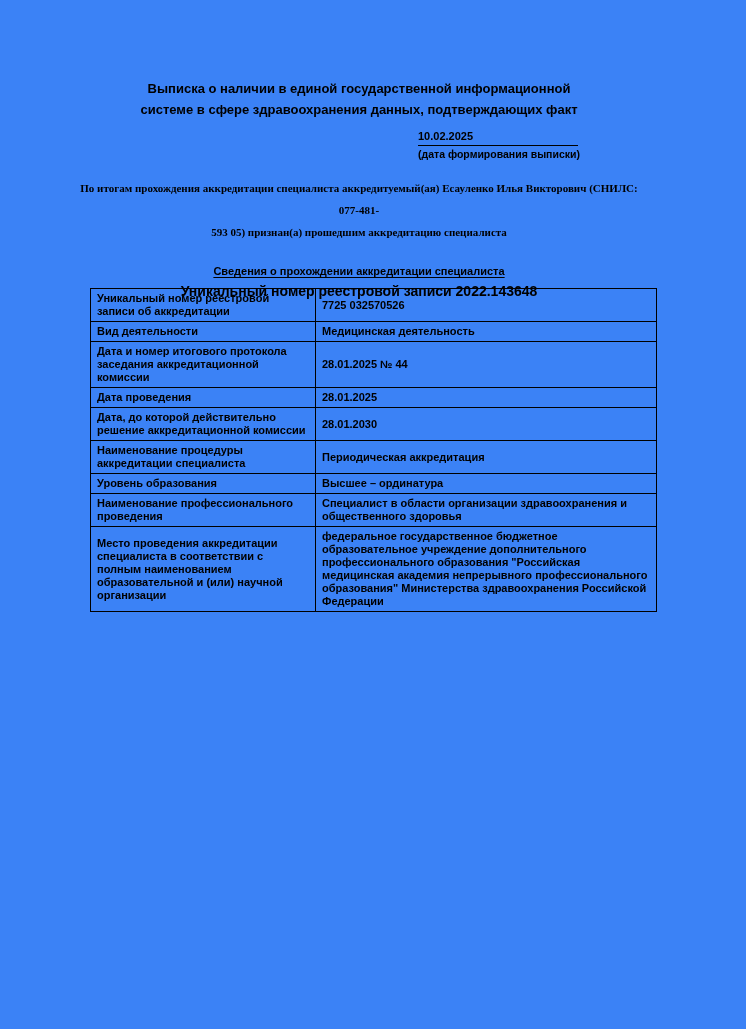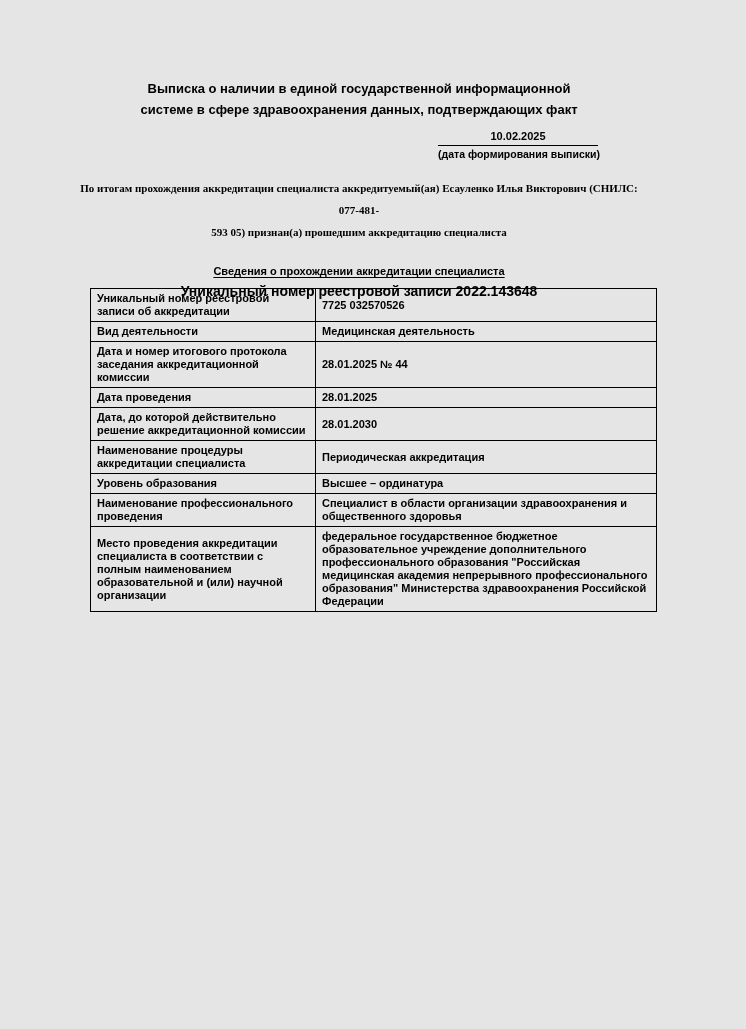--- a/index.html
+++ b/index.html
@@ -4,41 +4,41 @@
 <style>
   html, body {
     margin: 0;
     padding: 0;
     background: #ffffff;
   }
   .page {
     position: relative;
     width: 746px;
     height: 1029px;
-    background: #e5e5e5;
+    background: #3b82f6;
     font-family: "Liberation Sans", sans-serif;
     font-weight: 700;
     color: #000000;
     overflow: hidden;
   }
   .header {
     position: absolute;
     top: 78px;
     left: 76px;
     width: 566px;
     text-align: center;
   }
   .doc-title {
     font-size: 13px;
     line-height: 21px;
   }
   .date-block {
     width: 160px;
-    margin: 10px 44px 0 auto;
-    text-align: center;
+    margin: 10px 64px 0 auto;
+    text-align: left;
   }
   .date-value {
     font-size: 11px;
     line-height: 13px;
     padding-bottom: 2px;
     border-bottom: 1.5px solid #000000;
   }
   .date-caption {
     font-size: 10.5px;
     line-height: 12px;

